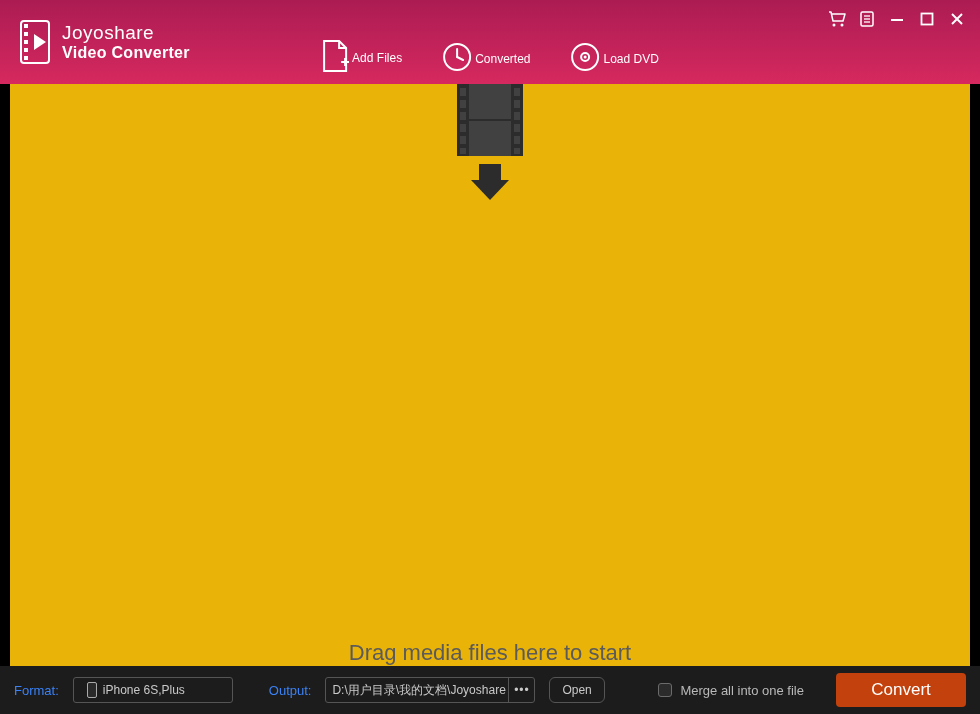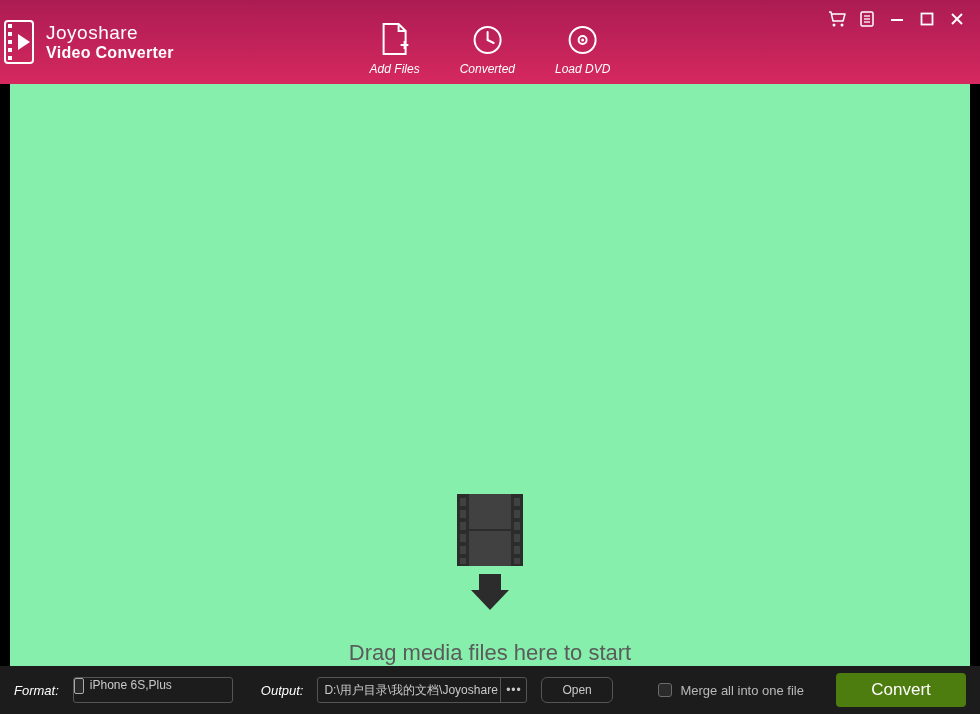--- a/index.html
+++ b/index.html
@@ -20,89 +20,88 @@
 .header {
   height: 84px;
   background: linear-gradient(to bottom, #ab1c52 0%, #c02259 50%, #d6295f 100%);
   display: flex;
   align-items: center;
   position: relative;
 }
 .logo-block {
   display: flex;
   align-items: center;
-  padding-left: 4px;
+  padding-left: 20px;
   gap: 12px;
 }
 .logo-icon svg { display: block; }
 .logo-text { color: #fff; line-height: 1.1; }
 .logo-text .line1 { font-size: 19px; font-weight: 400; letter-spacing: 0.5px; }
 .logo-text .line2 { font-size: 16px; font-weight: 600; letter-spacing: 0.3px; }
 .toolbar {
   position: absolute;
   left: 50%;
   transform: translateX(-50%);
   bottom: 8px;
   display: flex;
   gap: 40px;
   align-items: flex-end;
 }
 .tool-btn {
   display: flex;
-  flex-direction: column;
+  flex-direction: row;
   align-items: center;
   gap: 3px;
   cursor: pointer;
   color: #fff;
-  font-style: italic;
 }
 .tool-btn .tool-label { font-size: 12px; }
 .win-controls {
   position: absolute;
   top: 10px;
   right: 14px;
   display: flex;
   gap: 12px;
   align-items: center;
 }
 .win-controls .ctrl { cursor: pointer; color: #fff; display: flex; align-items: center; justify-content: center; width: 18px; height: 18px; }
 .main {
   flex: 1;
-  background: #86efac;
+  background: #eab308;
   margin: 0 10px 0 10px;
   display: flex;
   flex-direction: column;
   align-items: center;
-  justify-content: flex-end;
+  justify-content: space-between;
   gap: 22px;
 }
 .drop-msg {
   color: #5b5b5b;
   font-size: 22px;
   font-weight: 400;
 }
 .footer {
   height: 48px;
   background: #1c1c1c;
   display: flex;
   align-items: center;
   padding: 0 14px;
   gap: 14px;
   color: #bdbdbd;
   font-size: 13px;
 }
-.footer .lbl { color: #ffffff; font-style: italic; }
+.footer .lbl { color: #3b82f6; }
 .format-box {
   width: 160px;
   height: 26px;
   border: 1px solid #555;
   border-radius: 3px;
   display: flex;
-  align-items: flex-start;
-  padding: 0 0;
+  align-items: center;
+  padding: 0 13px;
   gap: 6px;
   color: #c9c9c9;
   font-size: 12px;
   cursor: pointer;
 }
 .format-box .phone-icon { width: 10px; height: 16px; border: 1px solid #aaa; border-radius: 2px; background: #2a2a2a; flex-shrink: 0; }
 .output-box {
   width: 210px;
   height: 26px;
   border: 1px solid #555;
@@ -126,21 +125,21 @@
   display: flex;
   align-items: center;
   justify-content: center;
   cursor: pointer;
   font-size: 12px;
   letter-spacing: 1px;
   color: #c9c9c9;
 }
 .open-btn {
   height: 26px;
-  padding: 0 20px;
+  padding: 0 12px;
   border: 1px solid #555;
   border-radius: 6px;
   display: flex;
   align-items: center;
   cursor: pointer;
   color: #c9c9c9;
   font-size: 12px;
 }
 .merge {
   display: flex;
@@ -153,21 +152,21 @@
   width: 14px;
   height: 14px;
   border: 1px solid #6b6b6b;
   border-radius: 3px;
   background: #2b2b2b;
 }
 .merge .txt { color: #b9b9b9; font-size: 13px; }
 .convert-btn {
   width: 130px;
   height: 34px;
-  background: #4d7c0f;
+  background: #c2410c;
   border-radius: 4px;
   display: flex;
   align-items: center;
   justify-content: center;
   color: #fff;
   font-size: 17px;
   cursor: pointer;
   margin-left: 18px;
 }
 </style>
@@ -290,21 +289,21 @@
     <div class="drop-msg">Drag media files here to start</div>
   </div>
 
   <div class="footer">
     <span class="lbl">Format:</span>
     <div class="format-box">
       <span class="phone-icon"></span>
       <span>iPhone 6S,Plus</span>
     </div>
 
-    <span class="lbl" style="margin-left:14px">Output:</span>
+    <span class="lbl" style="margin-left:22px">Output:</span>
     <div class="output-box">
       <div class="output-path">D:\用户目录\我的文档\Joyoshare V</div>
       <div class="output-dots">•••</div>
     </div>
     <div class="open-btn">
       <span>Open</span>
     </div>
 
     <div class="merge">
       <span class="chk"></span>

